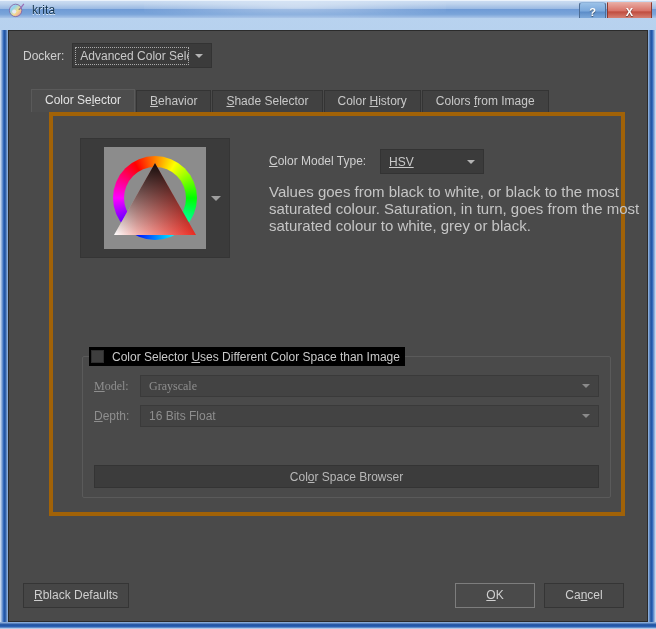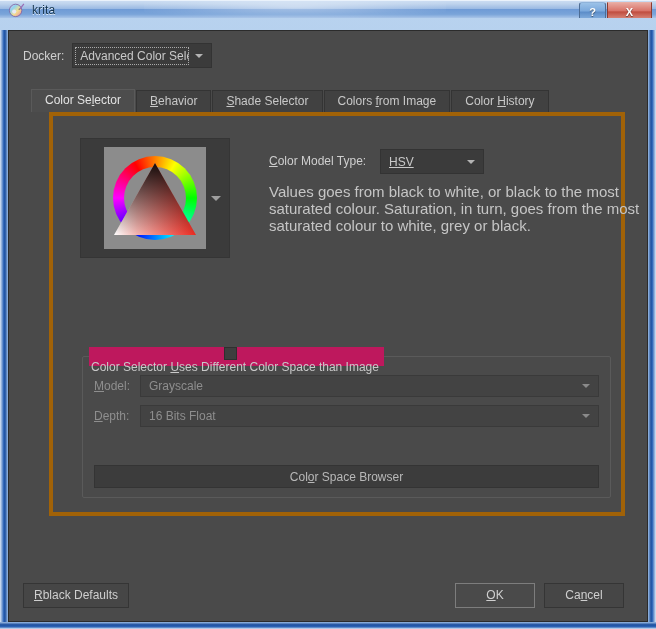--- a/index.html
+++ b/index.html
@@ -315,24 +315,23 @@
     height: 142px;
     border: 1px solid #5a5a5a;
     border-radius: 2px;
   }
   #gb-title {
     position: absolute;
     left: 6px;
     top: -10px;
     display: flex;
     align-items: center;
-    background: #be185d;
+    background: #000000;
     padding: 0 5px 0 2px;
     height: 19px;
-    flex-direction: column;
   }
   .checkbox {
     width: 13px;
     height: 13px;
     background: #3e3e3e;
     border: 1px solid #2f2f2f;
     margin-right: 8px;
     flex: none;
     cursor: default;
   }
@@ -375,21 +374,21 @@
   .combo-disabled .arrow {
     position: absolute;
     right: 8px;
     top: 50%;
     margin-top: -2px;
     width: 0; height: 0;
     border-left: 4px solid transparent;
     border-right: 4px solid transparent;
     border-top: 4px solid #8a8a8a;
   }
-  #row-model   { top: 18px; }
+  #row-model   { top: 18px; font-family: Liberation Serif, serif; }
   #row-depth   { top: 48px; }
   #row-profile { top: 78px; }
 
   #profile-browse {
     width: 28px;
     height: 22px;
     margin-left: 6px;
     background: #434343;
     border: 1px solid #3a3a3a;
     display: flex;
@@ -489,22 +488,22 @@
       <div class="combo" id="docker-combo">
         <span class="combo-text">Advanced Color Selector</span>
         <span class="arrow"></span>
       </div>
     </div>
 
     <div id="tabbar">
       <div class="tab active"><span>Color Se</span><u>l</u><span>ector</span></div>
       <div class="tab"><span></span><u>B</u><span>ehavior</span></div>
       <div class="tab"><span></span><u>S</u><span>hade Selector</span></div>
+      <div class="tab"><span>Color </span><u>H</u><span>istory</span></div>
       <div class="tab"><span>Colors </span><u>f</u><span>rom Image</span></div>
-      <div class="tab"><span>Color </span><u>H</u><span>istory</span></div>
     </div>
 
     <div id="tabpanel">
 
       <div id="selector-preview-wrap">
         <div id="wheel">
           <div id="wheel-ring"></div>
           <div id="wheel-tri"></div>
         </div>
         <span id="preview-arrow"></span>

